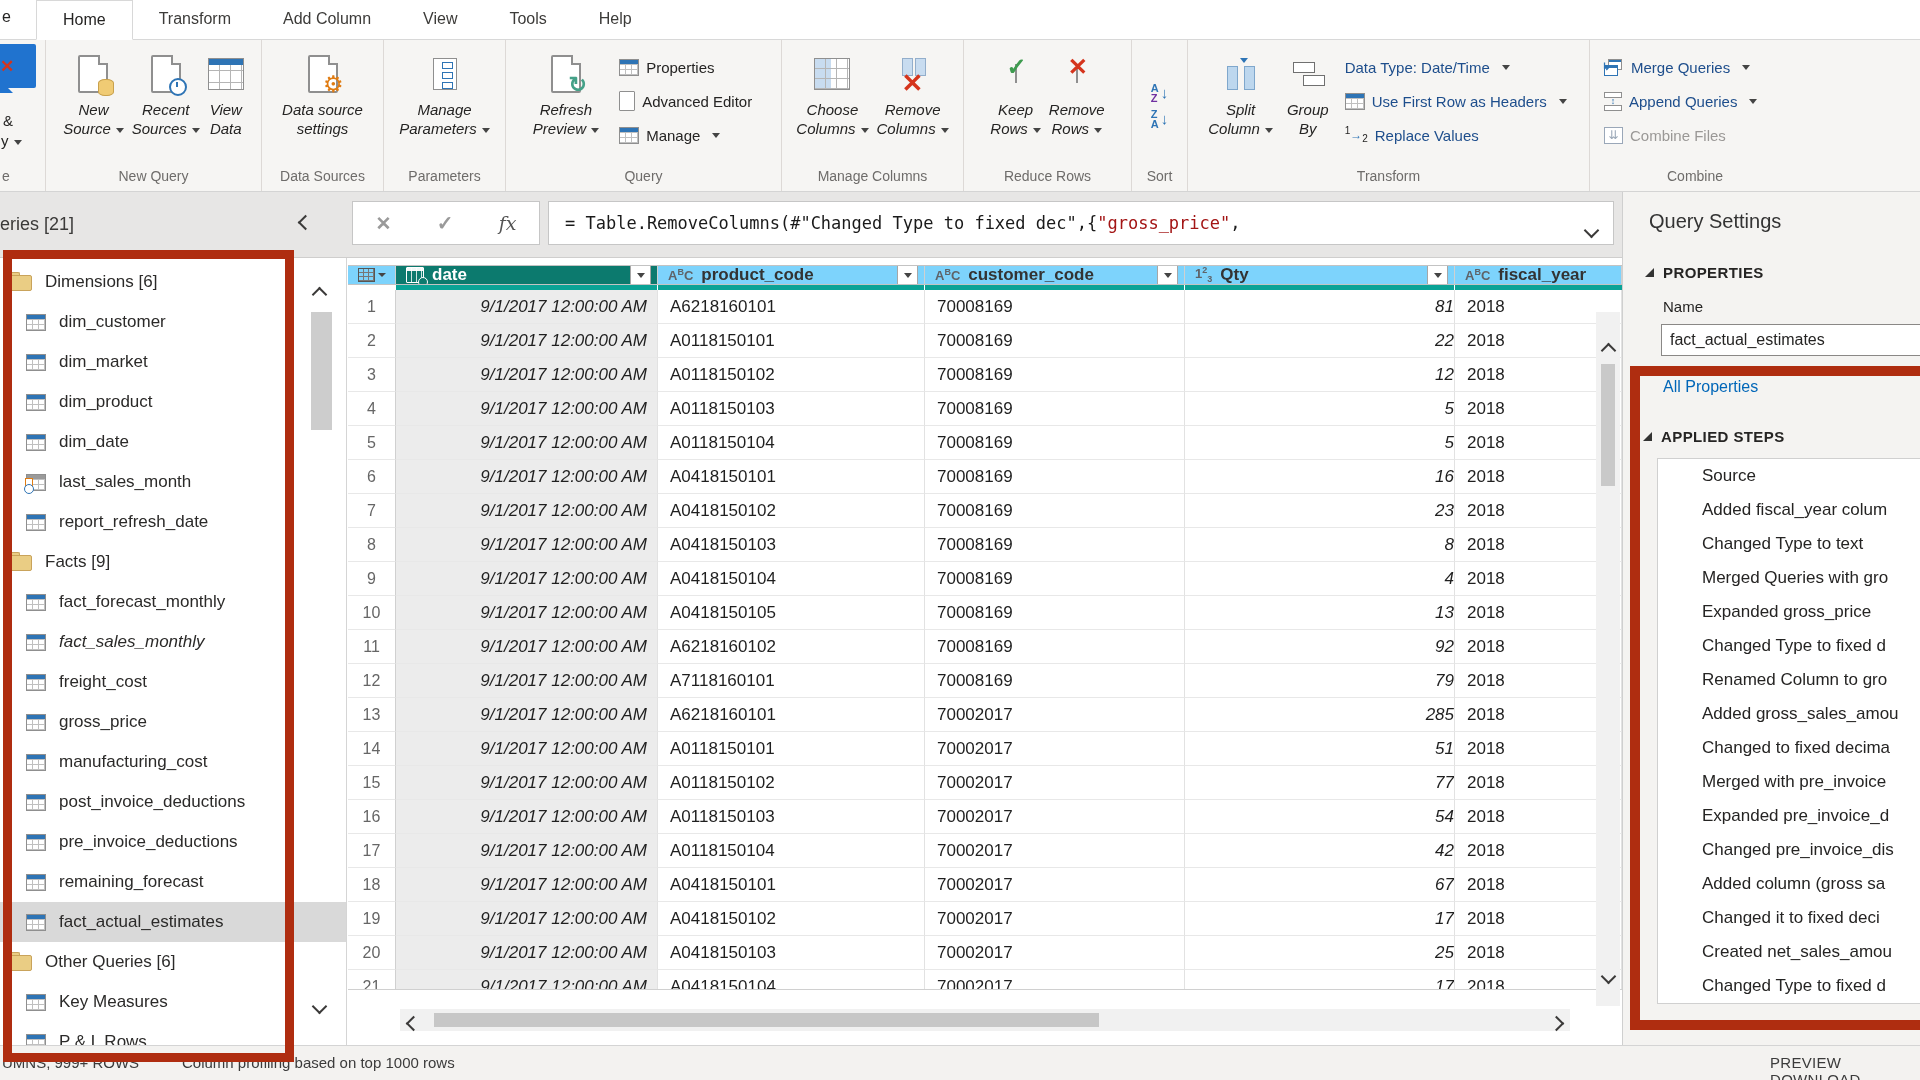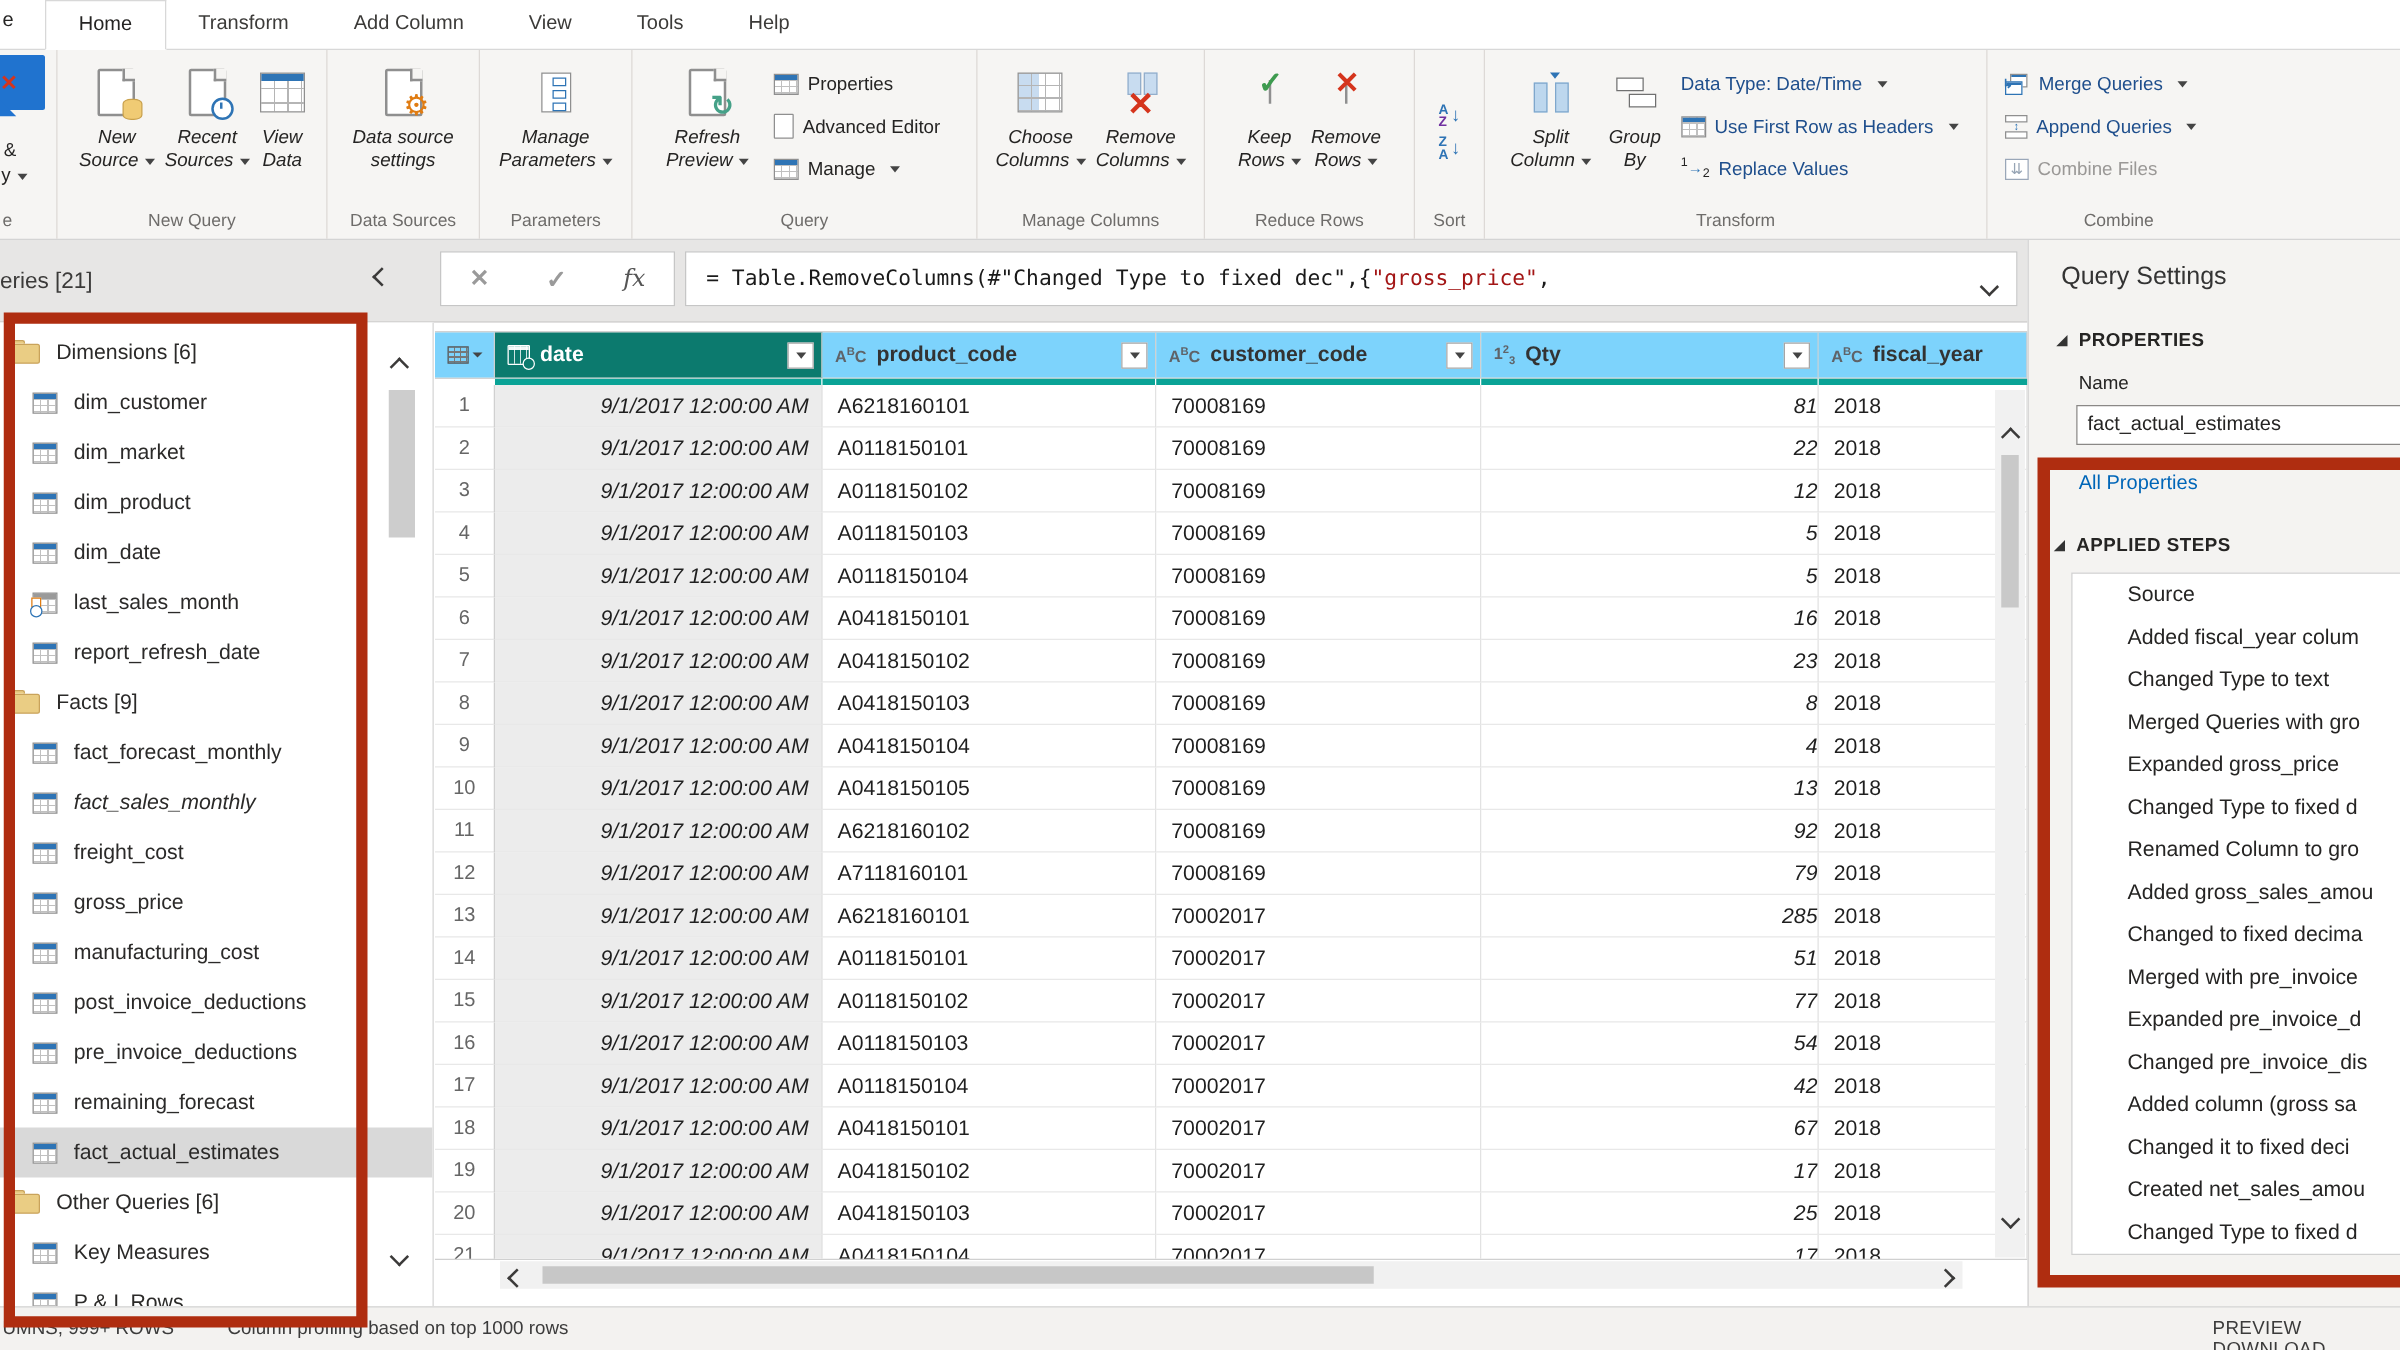--- a/index.html
+++ b/index.html
@@ -105,21 +105,21 @@
   .ic-scalar{display:none;width:18px;height:15px;border:1px solid #8f8f8f;background-color:#fff;background-image:linear-gradient(#9a9a9a 0 4px,transparent 4px),repeating-linear-gradient(180deg,transparent 0 4px,#c0c0c0 4px 5px),repeating-linear-gradient(90deg,transparent 0 5px,#c0c0c0 5px 6px);position:relative;flex:none;}
   .ic-scalar::before{content:"";position:absolute;left:-2px;top:3px;width:6px;height:6px;border:1.5px solid #E07C12;background:#fff;}
   .ic-scalar::after{content:"";position:absolute;left:-3px;bottom:-4px;width:8px;height:8px;border:1.5px solid #2E74B5;border-radius:50%;background:#fff;}
   .q-item.scalar .ic-scalar{display:block;}
   .sb-chev-up{position:absolute;left:314px;top:28px;}
   .sb-chev-dn{position:absolute;left:314px;top:740px;}
   .sb-thumb{position:absolute;left:311px;top:54px;width:21px;height:118px;background:#cdcdcd;}
 
   
   .grid{position:absolute;left:348px;top:265px;width:1274px;height:780px;background:#fff;}
-  .ghead{display:flex;height:38px;border-top:1px solid #c3c3c3;border-bottom:1px solid #c3c3c3;box-sizing:border-box;}
+  .ghead{display:flex;height:20px;border-top:1px solid #c3c3c3;border-bottom:1px solid #c3c3c3;box-sizing:border-box;}
   .hc{display:flex;align-items:center;background:#7dd3fc;border-right:1px solid #d0d0d0;box-sizing:border-box;font-size:17px;font-weight:bold;color:#333;gap:8px;padding:0 6px 0 10px;white-space:nowrap;overflow:hidden;}
   .hc.sel{background:#0C7A6E;color:#fff;}
   .typeic{font-size:13px;color:#5f6368;font-weight:bold;line-height:1;flex:none;}
   .typeic sup{font-size:9px;} .typeic sub{font-size:9px;}
   .filterbtn{margin-left:auto;width:21px;height:21px;background:#fff;border:1px solid #a6a6a6;display:flex;align-items:center;justify-content:center;flex:none;box-sizing:border-box;}
   .filterbtn .crt{margin-left:0;}
   .c0{width:48px;} .c1{width:262px;} .c2{width:267px;} .c3{width:260px;} .c4{width:270px;} .c5{flex:1;}
   .hc.c0{justify-content:center;padding:0;gap:3px;}
   .sel-ic{width:15px;height:12px;border:1px solid #555;background-image:repeating-linear-gradient(180deg,transparent 0 3px,#777 3px 4px),repeating-linear-gradient(90deg,transparent 0 4px,#777 4px 5px);}
   .dic{width:16px;height:14px;border:1.5px solid #fff;border-radius:1px;background-image:linear-gradient(rgba(255,255,255,.95) 0 3px,transparent 3px),repeating-linear-gradient(90deg,transparent 0 4px,rgba(255,255,255,.8) 4px 5px);position:relative;flex:none;}

